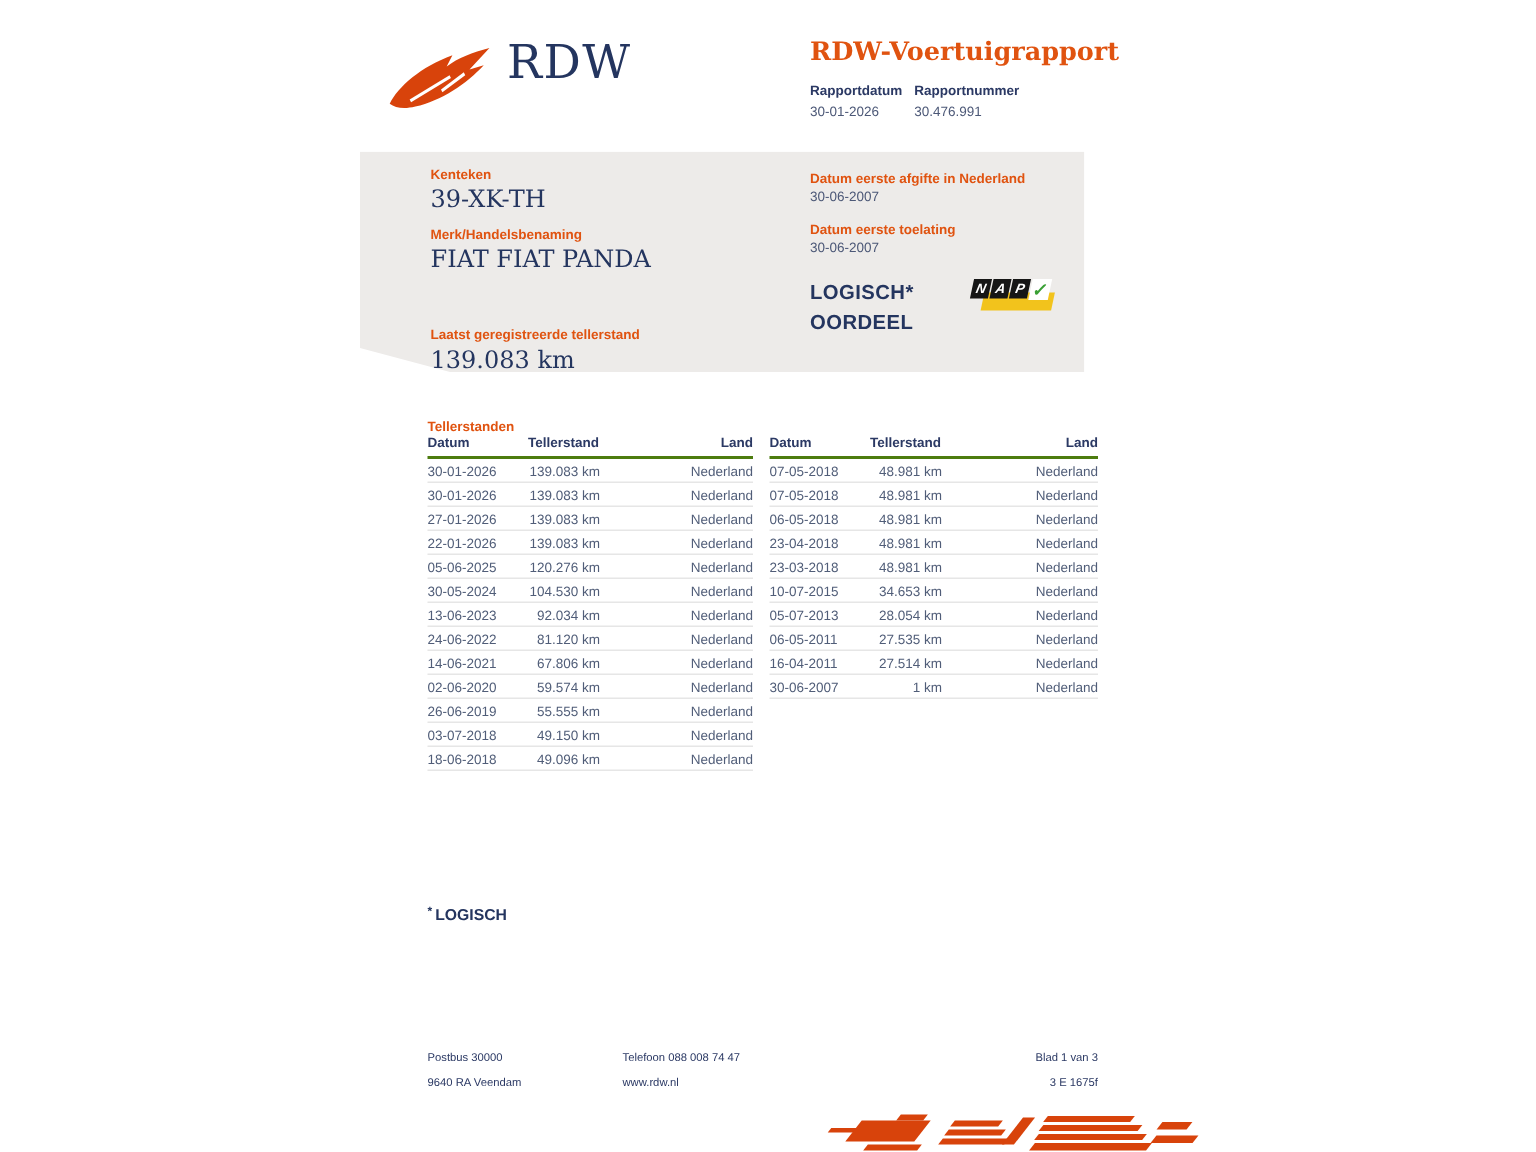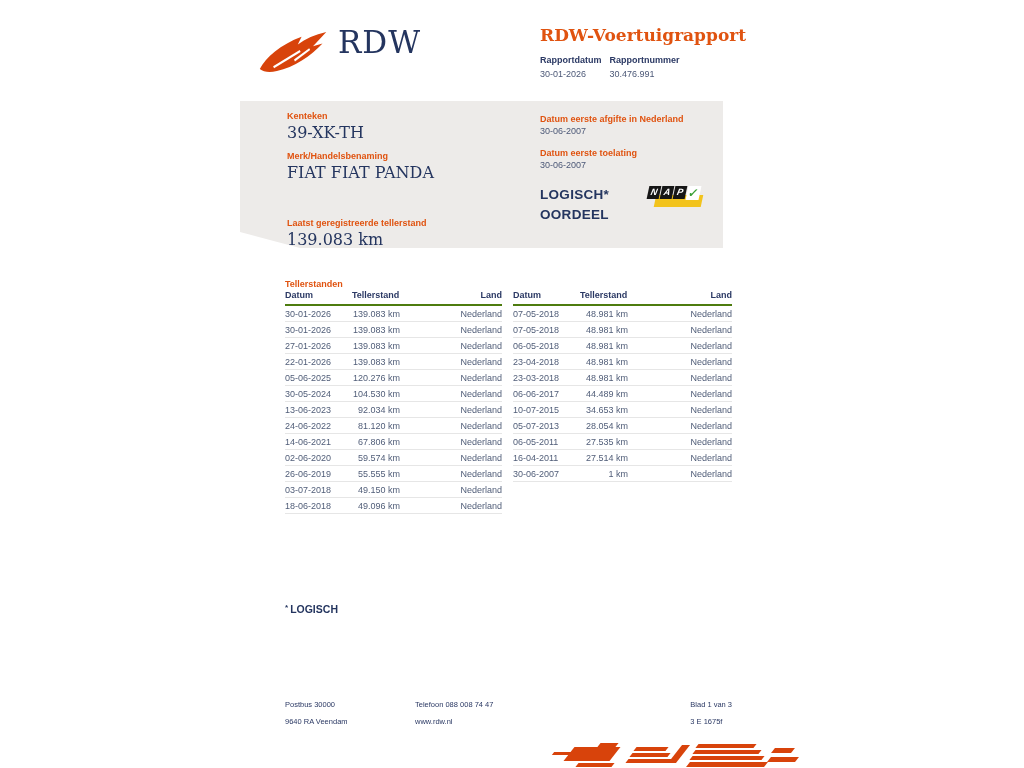--- a/index.html
+++ b/index.html
@@ -71,21 +71,21 @@
   .footnote h4 { font-size:10.5px; color:#24355f; margin-bottom:6px; }
   .footnote h4 .star { font-size:8px; vertical-align:3px; margin-right:2px; }
   .footnote p { font-size:9.5px; color:#e0692e; line-height:15px; }
 
   
   .footer { position:absolute; left:285px; top:700px; width:447px; font-size:7.5px;
             color:#2b3964; }
   .footer .fc { position:absolute; top:0; }
   .footer .fc div { margin-bottom:8px; }
   .footer .fc1 { left:0; } .footer .fc2 { left:130px; }
-  .footer .fc3 { right:0; text-align:left;margin-left:45px; }
+  .footer .fc3 { right:0; text-align:right;margin-left:45px; }
 
   
   .pattern { position:absolute; left:545px; top:738px; width:270px; height:30px;
              overflow:hidden; }
   .pbar { position:absolute; background:#d8430b; transform:skewX(-38deg); }
 
   svg .bird { fill:#d8430b; }
 </style>
 </head>
 <body>
@@ -277,25 +277,20 @@
         <td class="t">48.981 km</td>
         <td class="l">Nederland</td>
       </tr>
 
       <tr>
         <td class="d">23-03-2018</td>
         <td class="t">48.981 km</td>
         <td class="l">Nederland</td>
       </tr>
 
-      <tr>
-        <td class="d">06-06-2017</td>
-        <td class="t">44.489 km</td>
-        <td class="l">Nederland</td>
-      </tr>
 
 
       <tr>
         <td class="d">10-07-2015</td>
         <td class="t">34.653 km</td>
         <td class="l">Nederland</td>
       </tr>
 
       <tr>
         <td class="d">05-07-2013</td>

